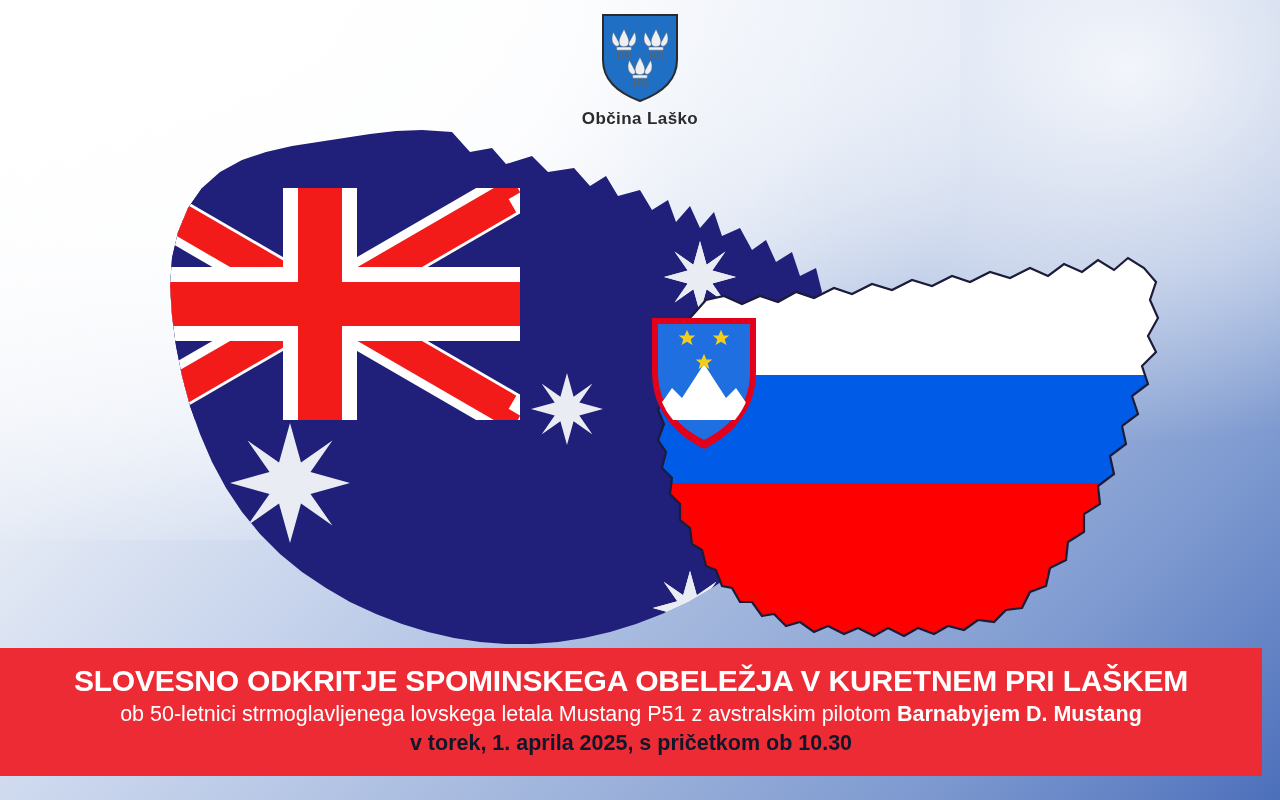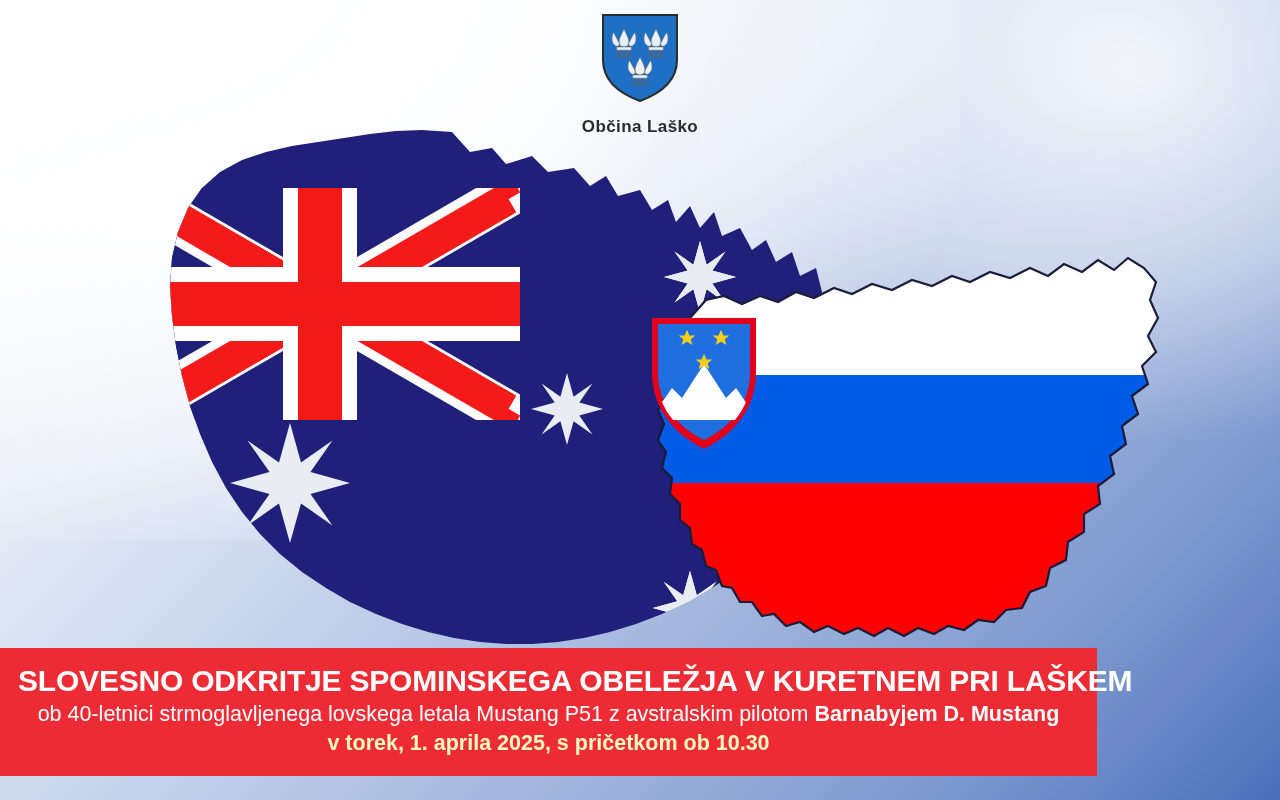--- a/index.html
+++ b/index.html
@@ -58,21 +58,21 @@
   .crest-block {
     position: absolute;
     left: 0;
     right: 0;
     top: 12px;
     text-align: center;
     z-index: 6;
   }
   .crest-svg { display: block; margin: 0 auto; }
   .crest-label {
-    margin-top: 13px;
+    margin-top: 5px;
     font-family: "Liberation Sans", sans-serif;
     font-size: 17px;
     font-weight: 700;
     letter-spacing: 0.4px;
     color: #2b2b2b;
   }
 
   
   .map-wrap {
     position: absolute;
@@ -82,21 +82,21 @@
     height: 800px;
     z-index: 3;
   }
   .map-svg { display: block; width: 1280px; height: 800px; }
 
   
   .banner {
     position: absolute;
     left: 0;
     top: 648px;
-    width: 1097px;
+    width: 1262px;
     height: 128px;
     background: #ED2B35;
     z-index: 9;
     display: flex;
     flex-direction: column;
     justify-content: center;
     box-sizing: border-box;
     padding: 0 18px 2px 18px;
   }
   .banner-title {
@@ -114,21 +114,21 @@
     font-family: "Liberation Sans", sans-serif;
     font-size: 21.5px;
     font-weight: 400;
     text-align: center;
     line-height: 1.28;
     margin-top: 4px;
     white-space: nowrap;
   }
   .banner-line2 b { font-weight: 700; }
   .banner-line3 {
-    color: #fef9c3;
+    color: #0f172a;
     font-family: "Liberation Sans", sans-serif;
     font-size: 21.5px;
     font-weight: 700;
     text-align: center;
     line-height: 1.28;
     margin-top: 1px;
     white-space: nowrap;
   }
 </style>
 </head>
@@ -379,17 +379,17 @@
           <rect x="-9" y="6" width="18" height="4" rx="1"></rect>
           <path d="M-8,11 L-6,20 M-3,11 L-2,20 M2,11 L3,20 M6,11 L8,20" stroke="#5a6470" stroke-width="2" fill="none"></path>
         </g>
       </g>
     </svg>
     <div class="crest-label">Občina Laško</div>
   </div>
 
   <div class="banner">
     <div class="banner-title">SLOVESNO ODKRITJE SPOMINSKEGA OBELEŽJA V KURETNEM PRI LAŠKEM</div>
-    <div class="banner-line2"><span>ob 40-letnici strmoglavljenega lovskega letala Mustang P51 z avstralskim pilotom </span><b>Barnabyjem D. Mustang</b></div>
+    <div class="banner-line2"><span>ob 50-letnici strmoglavljenega lovskega letala Mustang P51 z avstralskim pilotom </span><b>Barnabyjem D. Mustang</b></div>
     <div class="banner-line3">v torek, 1. aprila 2025, s pričetkom ob 10.30</div>
   </div>
 
 </div>
 
 </body></html>

